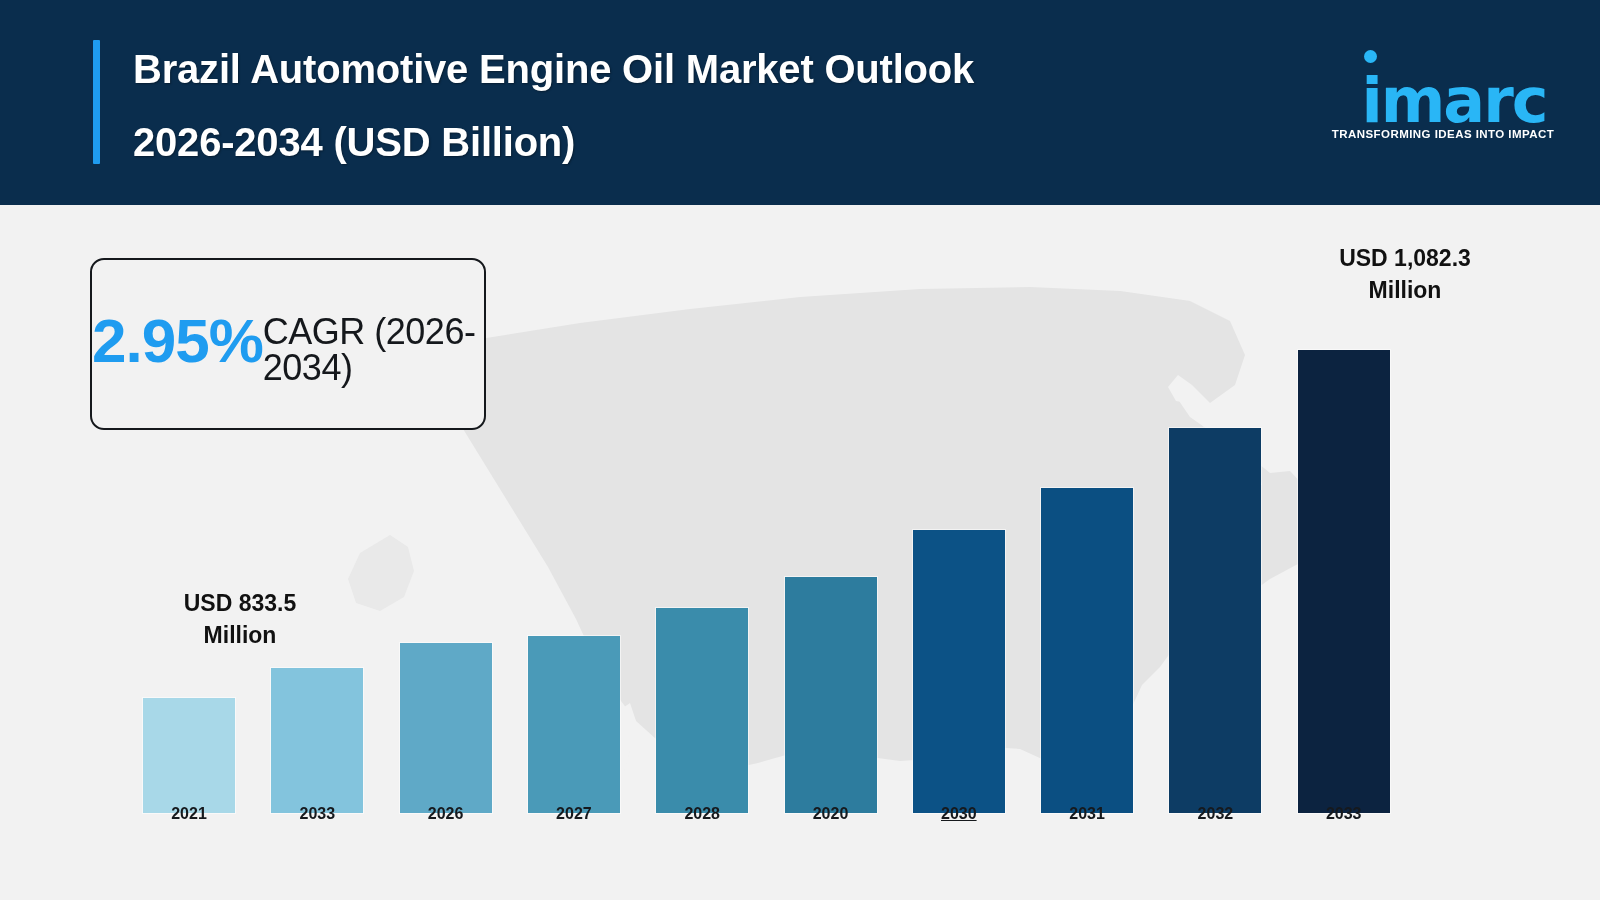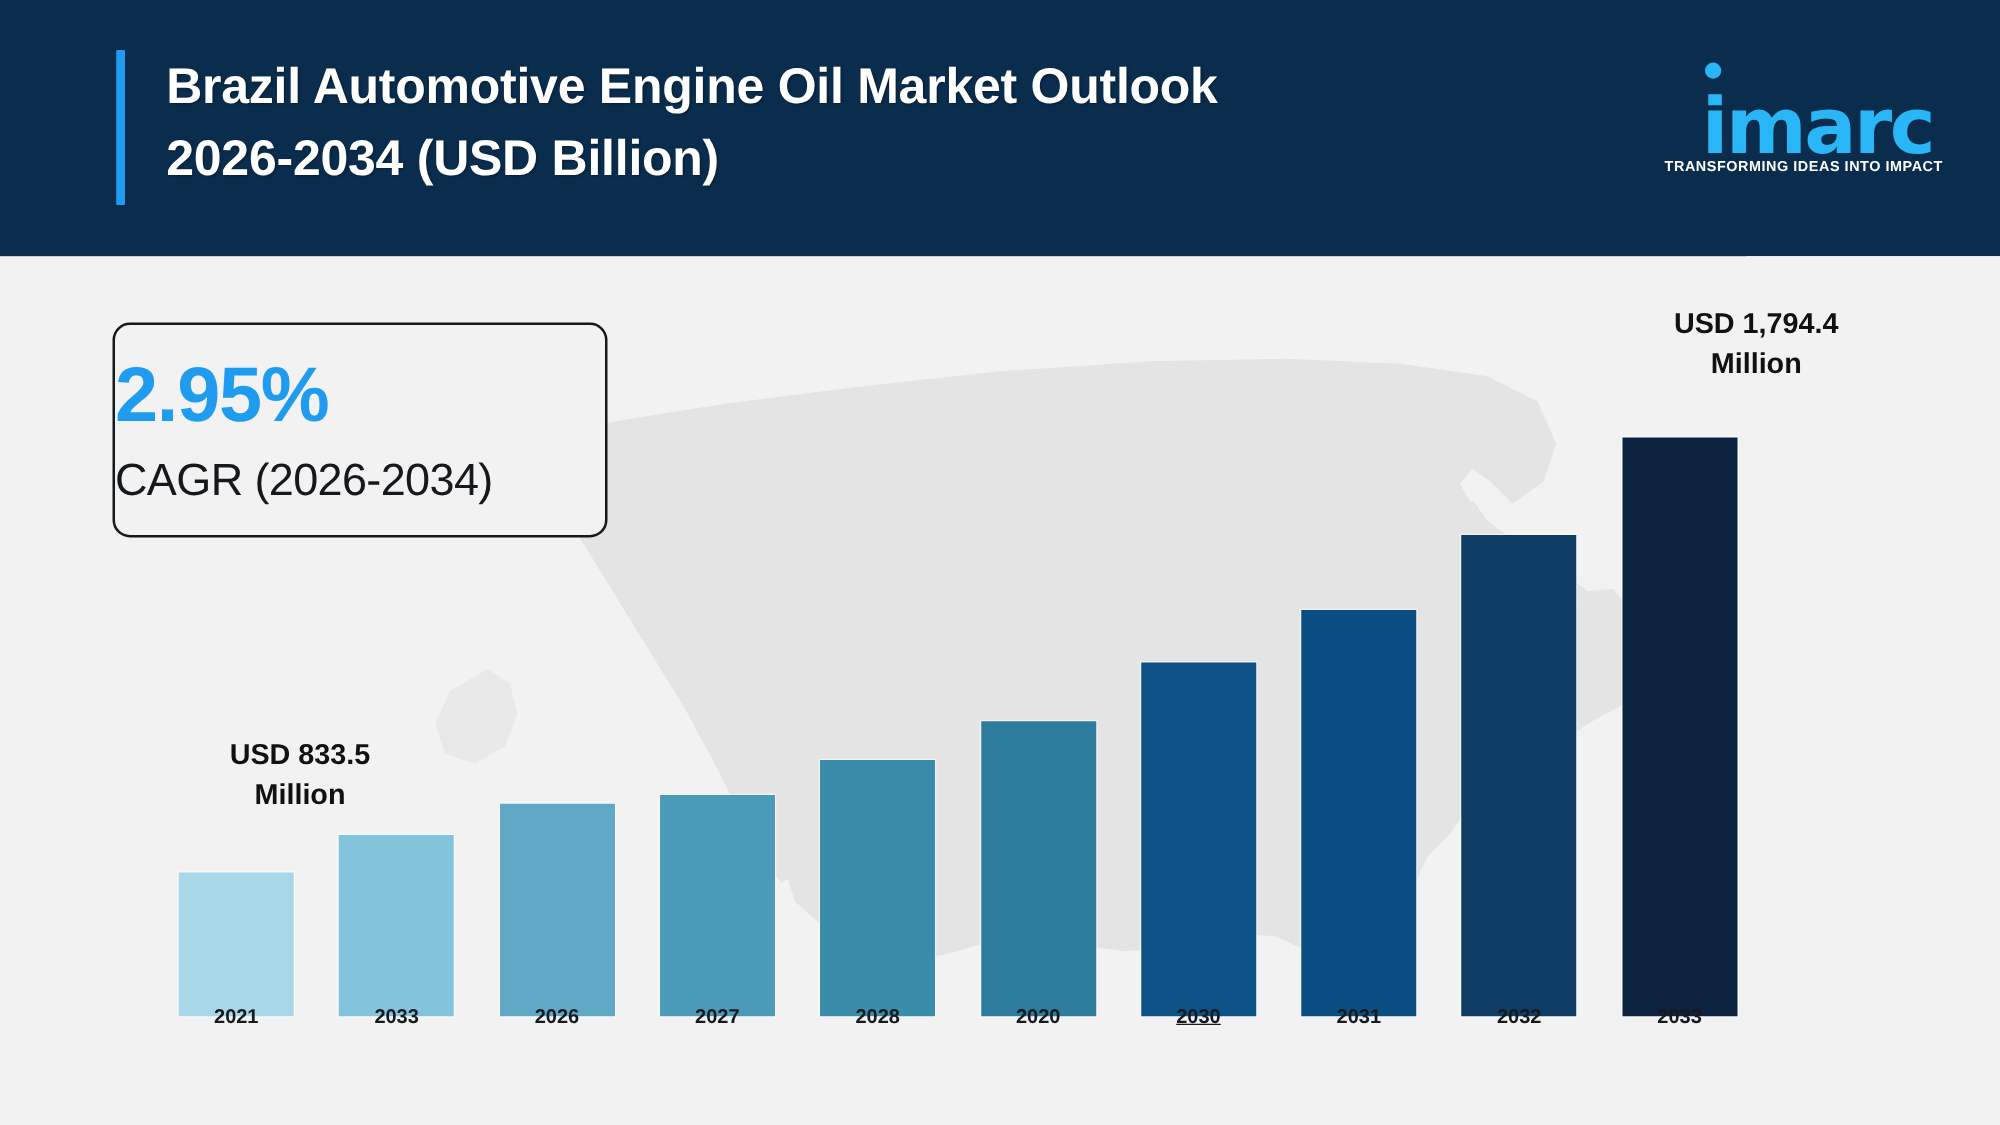--- a/index.html
+++ b/index.html
@@ -2,38 +2,38 @@
 <html><head>
 <meta charset="utf-8">
 <style>
   html,body{margin:0;padding:0;}
   body{
     width:1600px;height:900px;
     background:#ffffff;
     font-family:"Liberation Sans", sans-serif;
     overflow:hidden;
   }
-  .page{position:relative;width:1397px;height:900px;background:#4d7c0f;}
+  .page{position:relative;width:1397px;height:900px;background:#0f766e;}
 
   
   .header{
     position:absolute;left:0;top:0;width:1600px;height:205px;
     background:#0a2d4d;
   }
   .accent-bar{
     position:absolute;left:93px;top:40px;width:7px;height:124px;
     background:#1f9cf0;border-radius:1px;
   }
   .title{
     position:absolute;left:133px;top:40px;width:1100px;
     color:#ffffff;font-size:40px;font-weight:bold;line-height:1.45;
     letter-spacing:-0.2px;
     text-shadow:1px 1px 2px rgba(0,0,0,.35);
   }
-  .title .l2{display:block;}
+  .title .l2{display:block;margin-top:15px;}
 
   
   .logo{position:absolute;right:42px;top:44px;width:230px;height:100px;}
   .logo-word{
     position:absolute;left:11px;top:26px;width:230px;
     color:#29b6f6;font-size:62px;font-weight:bold;letter-spacing:-2px;
     line-height:1;text-align:center;font-family:"DejaVu Sans", sans-serif;
   }
   .logo-dot{
     position:absolute;left:36px;top:6px;width:13px;height:13px;border-radius:50%;
@@ -53,21 +53,21 @@
     position:absolute;left:330px;top:30px;width:1060px;height:600px;
     opacity:1;
   }
   .map svg{width:100%;height:100%;display:block;}
 
   
   .cagr-box{
     position:absolute;left:90px;top:258px;width:396px;height:172px;
     background:#f2f2f2;border:2.5px solid #15181c;border-radius:14px;
     box-sizing:border-box;
-    display:flex;flex-direction:column;align-items:flex-start;justify-content:center;
+    display:flex;align-items:center;justify-content:center;
   }
   .cagr-value{
     color:#1f9cf0;font-size:62px;font-weight:bold;line-height:1;
     margin-bottom:6px;letter-spacing:-1px;
   }
   .cagr-label{
     color:#15181c;font-size:36px;line-height:1;letter-spacing:-.5px;margin-top:12px;
   }
 
   
@@ -135,21 +135,21 @@
   <div class="cagr-box">
     <div class="cagr-value">2.95%</div>
     <div class="cagr-label">CAGR (2026-2034)</div>
   </div>
 
   <div class="callout callout-left">
     <div>USD 833.5</div>
     <div>Million</div>
   </div>
   <div class="callout callout-right">
-    <div>USD 1,794.4</div>
+    <div>USD 1,082.3</div>
     <div>Million</div>
   </div>
 
   <div class="chart" id="chart-layer">
       <div class="bar" style="left: 143px; height: 115px; background: rgb(168, 216, 232); width: 92px;"></div>
       <div class="xlabel" style="left: 143px; width: 92px;">2021</div>
       <div class="bar" style="left: 271.3px; height: 145px; background: rgb(131, 196, 221); width: 92px;"></div>
       <div class="xlabel" style="left: 271.3px; width: 92px;">2033</div>
       <div class="bar" style="left: 399.6px; height: 170px; background: rgb(95, 169, 199); width: 92px;"></div>
       <div class="xlabel" style="left: 399.6px; width: 92px;">2026</div>

